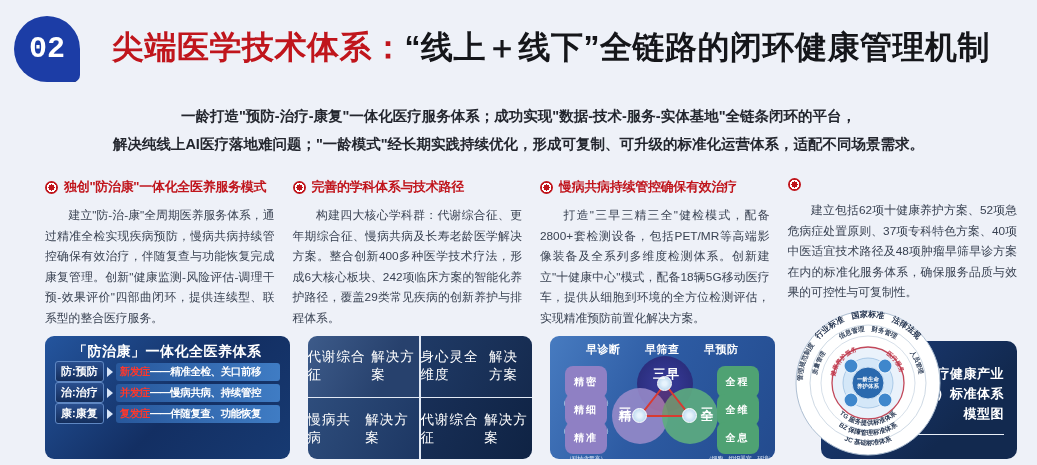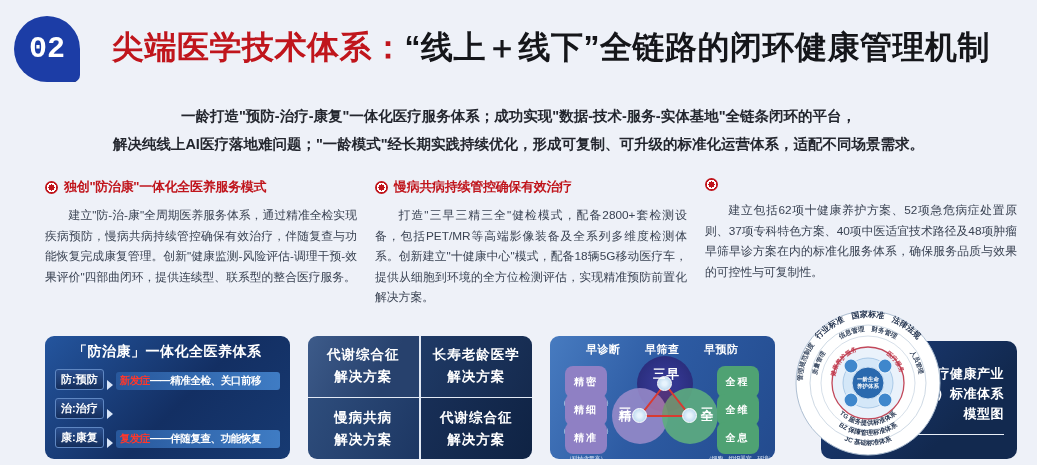--- a/index.html
+++ b/index.html
@@ -26,30 +26,30 @@
   .sec-title { color:#c0151c; font-size:13px; font-weight:800; letter-spacing:-0.3px; white-space:nowrap; }
   .sec-body { margin-top:9px; font-size:11.8px; line-height:1.74; color:#394252; text-align:justify; text-indent:2em; font-weight:500; }
 
   
   .panels { position:absolute; left:45px; right:20px; top:336px; height:123px; display:flex; gap:18px; }
   .panel { flex:1; min-width:0; position:relative; }
 
   
   .p1 { background:linear-gradient(135deg,#24559e 0%,#132f63 55%,#173a72 100%); border-radius:9px; padding:7px 10px 8px; overflow:hidden; }
   .p1-title { text-align:center; color:#fff; font-size:14px; font-weight:800; letter-spacing:0.5px; }
-  .p1-row { display:flex; align-items:flex-end; margin-top:8px; }
+  .p1-row { display:flex; align-items:center; }
   .p1-pill { background:linear-gradient(#2a4f8f,#142e5c); border:1px solid #5f87c2; border-radius:3px; color:#fff; font-size:11px; font-weight:800; padding:2px 5px; white-space:nowrap; }
   .p1-arrow { width:0; height:0; border-left:6px solid #d9e6f8; border-top:5px solid transparent; border-bottom:5px solid transparent; margin:0 3px; flex:0 0 auto; }
   .p1-bar { flex:1; min-width:0; background:linear-gradient(90deg,#28589c,#3f7cc4); border-radius:3px; padding:2px 4px; font-size:10.5px; font-weight:800; letter-spacing:-0.4px; white-space:nowrap; overflow:hidden; }
   .p1-key { color:#ff372b; }
   .p1-desc { color:#fff; }
 
   
   .p2 { border-radius:9px; overflow:hidden; display:grid; grid-template-columns:1fr 1fr; grid-template-rows:1fr 1fr; gap:1.5px; background:rgba(223,232,245,0.85); }
-  .p2-cell { display:flex; flex-direction:column; align-items:center; justify-content:center; gap:4px; color:#fff; font-size:13.5px; font-weight:700; letter-spacing:1px; }
+  .p2-cell { display:flex; flex-direction:row; align-items:center; justify-content:center; gap:4px; color:#fff; font-size:13.5px; font-weight:400; letter-spacing:1px; }
   .p2-c0 { background:linear-gradient(115deg,#3d5b8a,#27416d 70%); }
   .p2-c1 { background:linear-gradient(115deg,#1f3a66,#152a4e); }
   .p2-c2 { background:linear-gradient(115deg,#2e4d7c,#1d3763); }
   .p2-c3 { background:linear-gradient(115deg,#182f57,#0f2344); }
 
   
   .p3 { border-radius:9px; overflow:hidden; background:linear-gradient(115deg,#477bc0 0%,#2d5ba3 45%,#234b8e 100%); }
   .p3-toplabel { position:absolute; top:6px; color:#fff; font-size:11px; font-weight:800; letter-spacing:0.5px; }
   .p3-circle { position:absolute; width:56px; height:56px; border-radius:50%; }
   .p3-c-top { left:87px; top:20px; background:radial-gradient(circle,#34358f 30%,#24256e); opacity:0.95; }
@@ -98,20 +98,27 @@
   <div class="col">
     <div class="sec-head">
       <span class="bullet"></span>
       <span class="sec-title">独创"防治康"一体化全医养服务模式</span>
     </div>
     <div class="sec-body">建立"防-治-康"全周期医养服务体系，通过精准全检实现疾病预防，慢病共病持续管控确保有效治疗，伴随复查与功能恢复完成康复管理。创新"健康监测-风险评估-调理干预-效果评价"四部曲闭环，提供连续型、联系型的整合医疗服务。</div>
   </div>
   <div class="col">
     <div class="sec-head">
       <span class="bullet"></span>
+      <span class="sec-title">完善的学科体系与技术路径</span>
+    </div>
+    <div class="sec-body">构建四大核心学科群：代谢综合征、更年期综合征、慢病共病及长寿老龄医学解决方案。整合创新400多种医学技术疗法，形成6大核心板块、242项临床方案的智能化养护路径，覆盖29类常见疾病的创新养护与排程体系。</div>
+  </div>
+  <div class="col">
+    <div class="sec-head">
+      <span class="bullet"></span>
       <span class="sec-title">慢病共病持续管控确保有效治疗</span>
     </div>
     <div class="sec-body">打造"三早三精三全"健检模式，配备2800+套检测设备，包括PET/MR等高端影像装备及全系列多维度检测体系。创新建立"十健康中心"模式，配备18辆5G移动医疗车，提供从细胞到环境的全方位检测评估，实现精准预防前置化解决方案。</div>
   </div>
   <div class="col">
     <div class="sec-head">
       <span class="bullet"></span>
     </div>
     <div class="sec-body">建立包括62项十健康养护方案、52项急危病症处置原则、37项专科特色方案、40项中医适宜技术路径及48项肿瘤早筛早诊方案在内的标准化服务体系，确保服务品质与效果的可控性与可复制性。</div>
   </div>
@@ -122,35 +129,36 @@
   <div class="panel p1">
     <div class="p1-title">「防治康」一体化全医养体系</div>
     <div class="p1-row">
       <span class="p1-pill">防:预防</span>
       <span class="p1-arrow"></span>
       <span class="p1-bar"><span class="p1-key">新发症</span><span class="p1-desc">——精准全检、关口前移</span></span>
     </div>
     <div class="p1-row">
       <span class="p1-pill">治:治疗</span>
       <span class="p1-arrow"></span>
+      <span class="p1-bar"><span class="p1-key">并发症</span><span class="p1-desc">——慢病共病、持续管控</span></span>
     </div>
     <div class="p1-row">
       <span class="p1-pill">康:康复</span>
       <span class="p1-arrow"></span>
       <span class="p1-bar"><span class="p1-key">复发症</span><span class="p1-desc">——伴随复查、功能恢复</span></span>
     </div>
   </div>
 
   <div class="panel p2">
     <div class="p2-cell p2-c0">
       <span>代谢综合征</span>
       <span>解决方案</span>
     </div>
     <div class="p2-cell p2-c1">
-      <span>长寿老龄医学</span>
+      <span>身心灵全维度</span>
       <span>解决方案</span>
     </div>
     <div class="p2-cell p2-c2">
       <span>慢病共病</span>
       <span>解决方案</span>
     </div>
     <div class="p2-cell p2-c3">
       <span>代谢综合征</span>
       <span>解决方案</span>
     </div>

